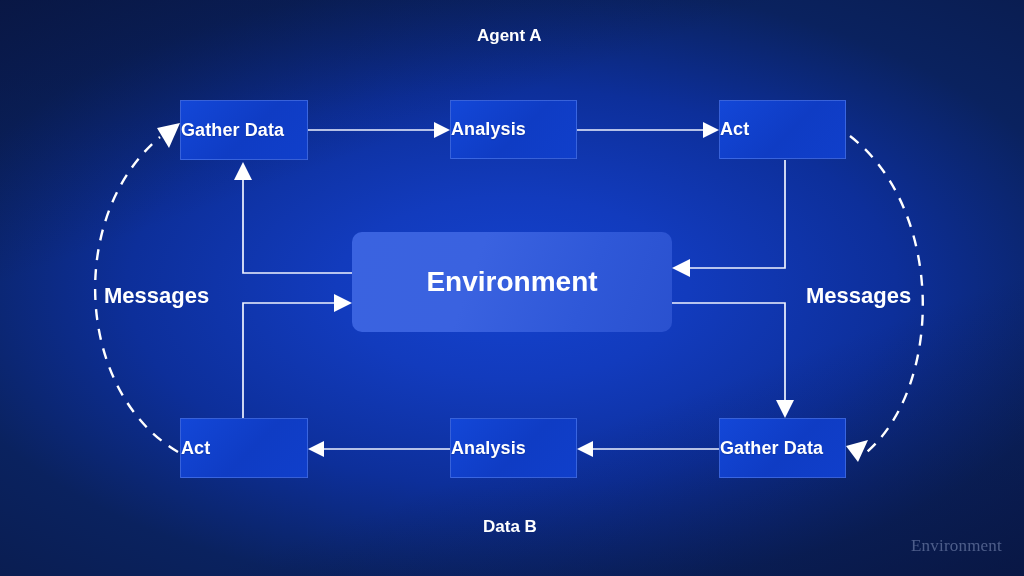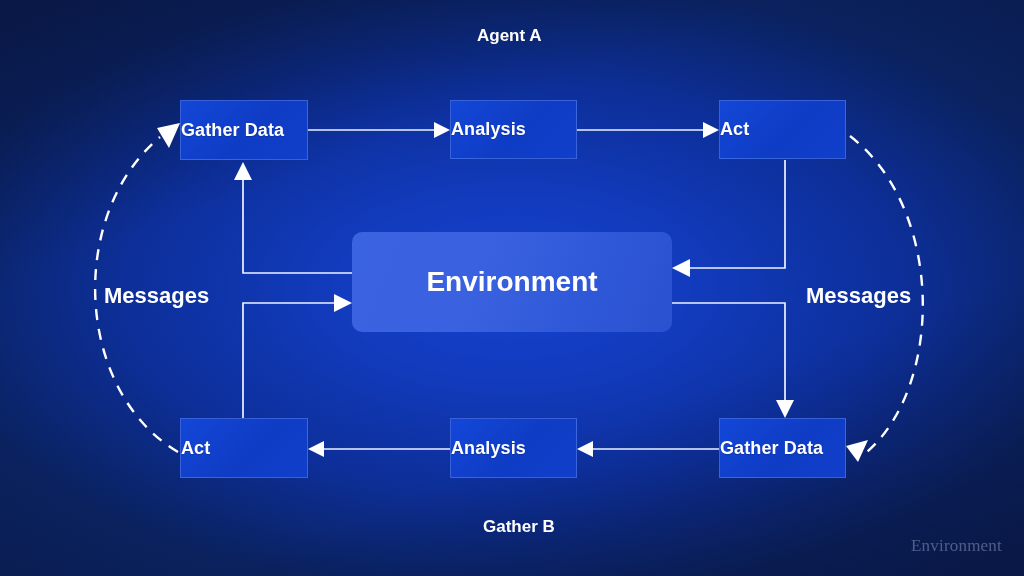--- a/index.html
+++ b/index.html
@@ -176,17 +176,17 @@
   </div>
 
   <div class="node" style="left:450px; top:418px; width:127px; height:60px;">
     <span>Analysis</span>
   </div>
 
   <div class="node" style="left:719px; top:418px; width:127px; height:60px;">
     <span>Gather Data</span>
   </div>
 
-  <div class="label agent" style="left:483px; top:517px;">Gather B</div>
+  <div class="label agent" style="left:483px; top:517px;">Data B</div>
 
   <div class="watermark">Environment</div>
 
 </div>
 
 </body></html>

